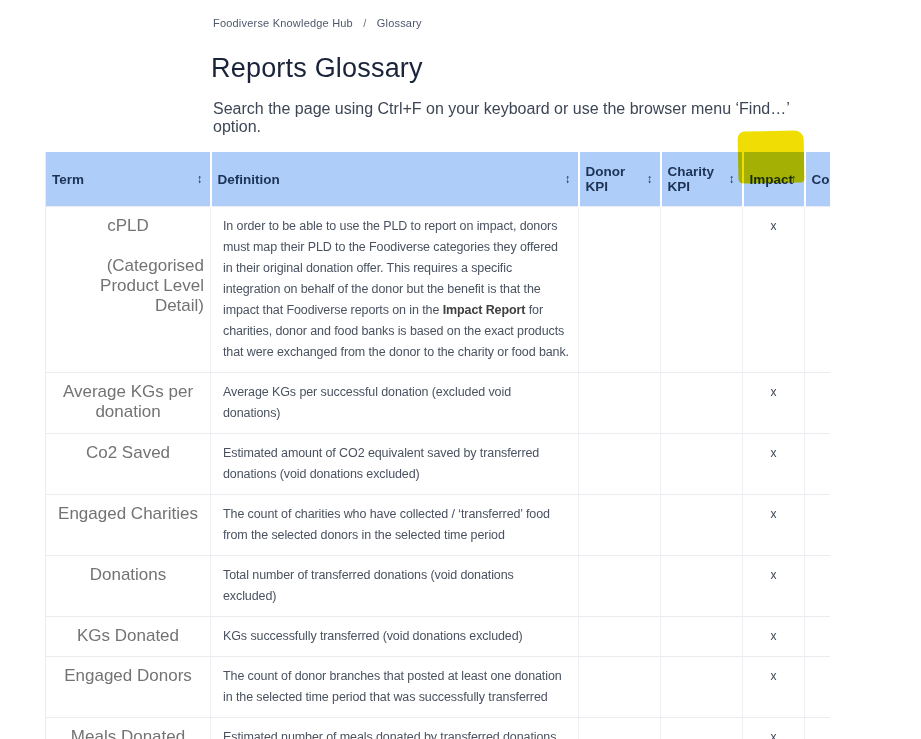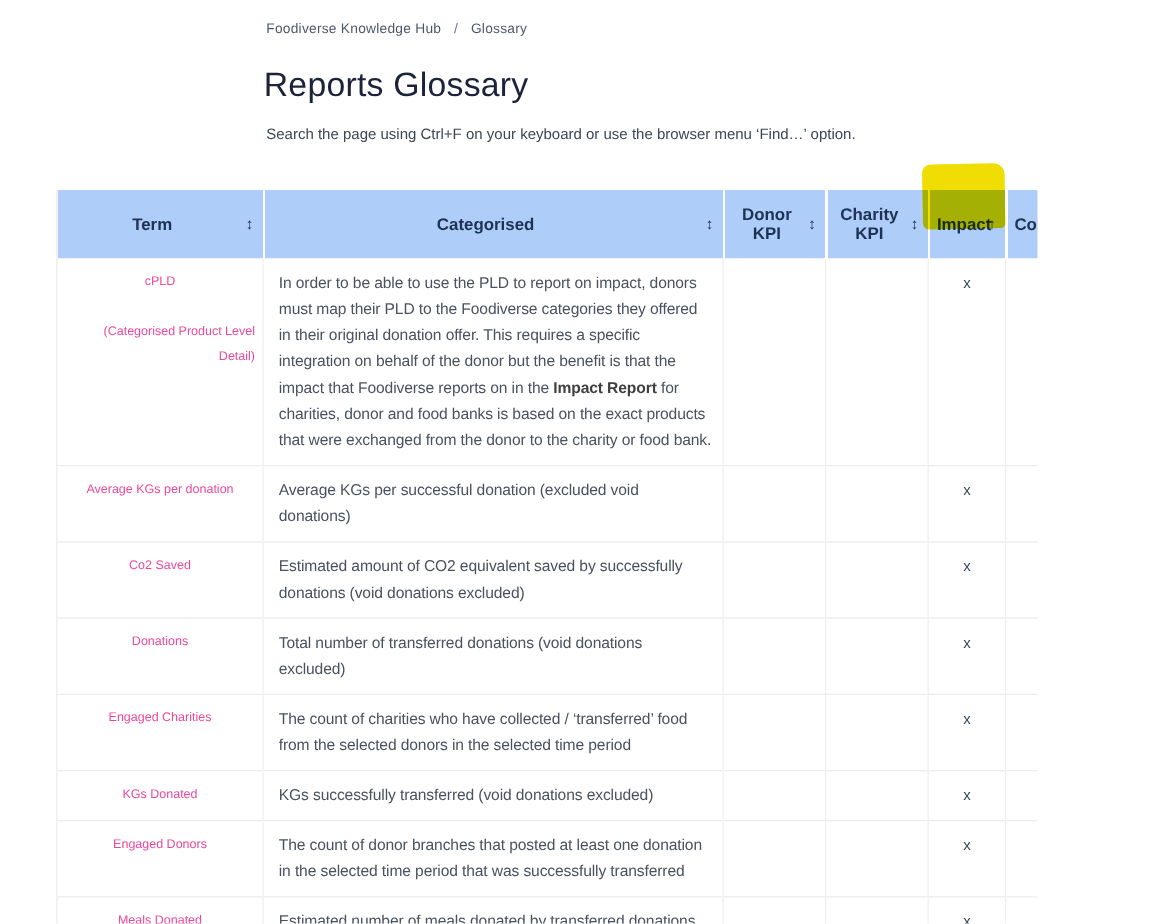--- a/index.html
+++ b/index.html
@@ -7,38 +7,38 @@
   body { font-family: "Liberation Sans", "DejaVu Sans", sans-serif; }
   .page { position: relative; width: 830px; height: 739px; background: #fff; overflow: hidden; }
 
   
   .breadcrumb { position: absolute; left: 213px; top: 17px; font-size: 11px; color: #4e586c; letter-spacing: .2px; }
   .breadcrumb .crumb { cursor: pointer; }
   .breadcrumb .sep { margin: 0 7px; color: #6b7486; }
 
   
   .page-title { position: absolute; left: 211px; top: 53px; font-size: 27px; font-weight: 400; color: #1a2339; letter-spacing: .2px; }
-  .page-subtitle { position: absolute; left: 213px; top: 100px; font-size: 12px; color: #3d4655; }
+  .page-subtitle { position: absolute; left: 213px; top: 100px; font-size: 16px; color: #3d4655; }
 
   
   .fs-btn { position: absolute; left: 868px; top: 126px; width: 25px; height: 23px; background: #eceef3; border-radius: 4px; display: flex; align-items: center; justify-content: center; cursor: pointer; }
   .fs-btn svg { display: block; }
 
   
   .impact-highlight { position: absolute; left: 738px; top: 131px; width: 66px; height: 52px; background: #f0dd04; mix-blend-mode: multiply; border-radius: 7px 9px 4px 5px; transform: rotate(-1.1deg); pointer-events: none; z-index: 5; }
 
   
   .glossary-wrap { position: absolute; left: 45px; top: 152px; width: 845px; }
   table.glossary { width: 845px; table-layout: fixed; border-collapse: collapse; border-left: 1px solid #ebebf0; border-right: 1px solid #ebebf0; }
-  th.col-head { background: #aecdf8; color: #1d3254; font-size: 13.5px; font-weight: 700; text-align: center; padding: 12px 18px 12px 6px; position: relative; border-right: 2px solid #ffffff; cursor: pointer; }
+  th.col-head { background: #aecdf8; color: #1d3254; font-size: 13.5px; font-weight: 700; text-align: left; padding: 12px 18px 12px 6px; position: relative; border-right: 2px solid #ffffff; cursor: pointer; }
   th.col-head:last-child { border-right: none; }
   th .sort-ic { position: absolute; right: 7px; top: 50%; transform: translateY(-50%); font-size: 12px; font-weight: 600; color: #22375a; }
   td { vertical-align: top; border-top: 1px solid #ebebf0; border-right: 1px solid #efeff3; }
   td:last-child { border-right: none; }
-  td.term { text-align: center; padding: 9px 6px; font-size: 10px; color: #ec4899; line-height: 20px; }
+  td.term { text-align: center; padding: 9px 6px; font-size: 17px; color: #737373; line-height: 20px; }
   td.def { padding: 9px 8px 9px 12px; font-size: 12.5px; color: #4a5260; line-height: 21px; letter-spacing: -0.1px; text-align: left; }
   td.def b { color: #404040; }
   td.kpi { text-align: center; padding: 9px 4px; font-size: 12px; color: #3c4858; line-height: 20px; }
   .term-note { text-align: right; margin-top: 20px; }
 </style>
 </head>
 <body>
 
 <div class="page">
 
@@ -74,21 +74,21 @@
           <col style="width:62px">
           <col style="width:86px">
       </colgroup>
       <thead>
         <tr>
           <th class="col-head">
             <span>Term</span>
             <span class="sort-ic">↕</span>
           </th>
           <th class="col-head">
-            <span>Categorised</span>
+            <span>Definition</span>
             <span class="sort-ic">↕</span>
           </th>
           <th class="col-head">
             <span>Donor KPI</span>
             <span class="sort-ic">↕</span>
           </th>
           <th class="col-head">
             <span>Charity KPI</span>
             <span class="sort-ic">↕</span>
           </th>
@@ -117,37 +117,37 @@
         <tr>
           <td class="term">Average KGs per donation</td>
           <td class="def">Average KGs per successful donation (excluded void donations)</td>
           <td class="kpi"></td>
           <td class="kpi"></td>
           <td class="kpi">x</td>
           <td class="kpi"></td>
         </tr>
         <tr>
           <td class="term">Co2 Saved</td>
-          <td class="def">Estimated amount of CO2 equivalent saved by successfully donations (void donations excluded)</td>
+          <td class="def">Estimated amount of CO2 equivalent saved by transferred donations (void donations excluded)</td>
+          <td class="kpi"></td>
+          <td class="kpi"></td>
+          <td class="kpi">x</td>
+          <td class="kpi"></td>
+        </tr>
+        <tr>
+          <td class="term">Engaged Charities</td>
+          <td class="def">The count of charities who have collected / ‘transferred’ food from the selected donors in the selected time period</td>
           <td class="kpi"></td>
           <td class="kpi"></td>
           <td class="kpi">x</td>
           <td class="kpi"></td>
         </tr>
         <tr>
           <td class="term">Donations</td>
           <td class="def">Total number of transferred donations (void donations excluded)</td>
-          <td class="kpi"></td>
-          <td class="kpi"></td>
-          <td class="kpi">x</td>
-          <td class="kpi"></td>
-        </tr>
-        <tr>
-          <td class="term">Engaged Charities</td>
-          <td class="def">The count of charities who have collected / ‘transferred’ food from the selected donors in the selected time period</td>
           <td class="kpi"></td>
           <td class="kpi"></td>
           <td class="kpi">x</td>
           <td class="kpi"></td>
         </tr>
         <tr>
           <td class="term">KGs Donated</td>
           <td class="def">KGs successfully transferred (void donations excluded)</td>
           <td class="kpi"></td>
           <td class="kpi"></td>

